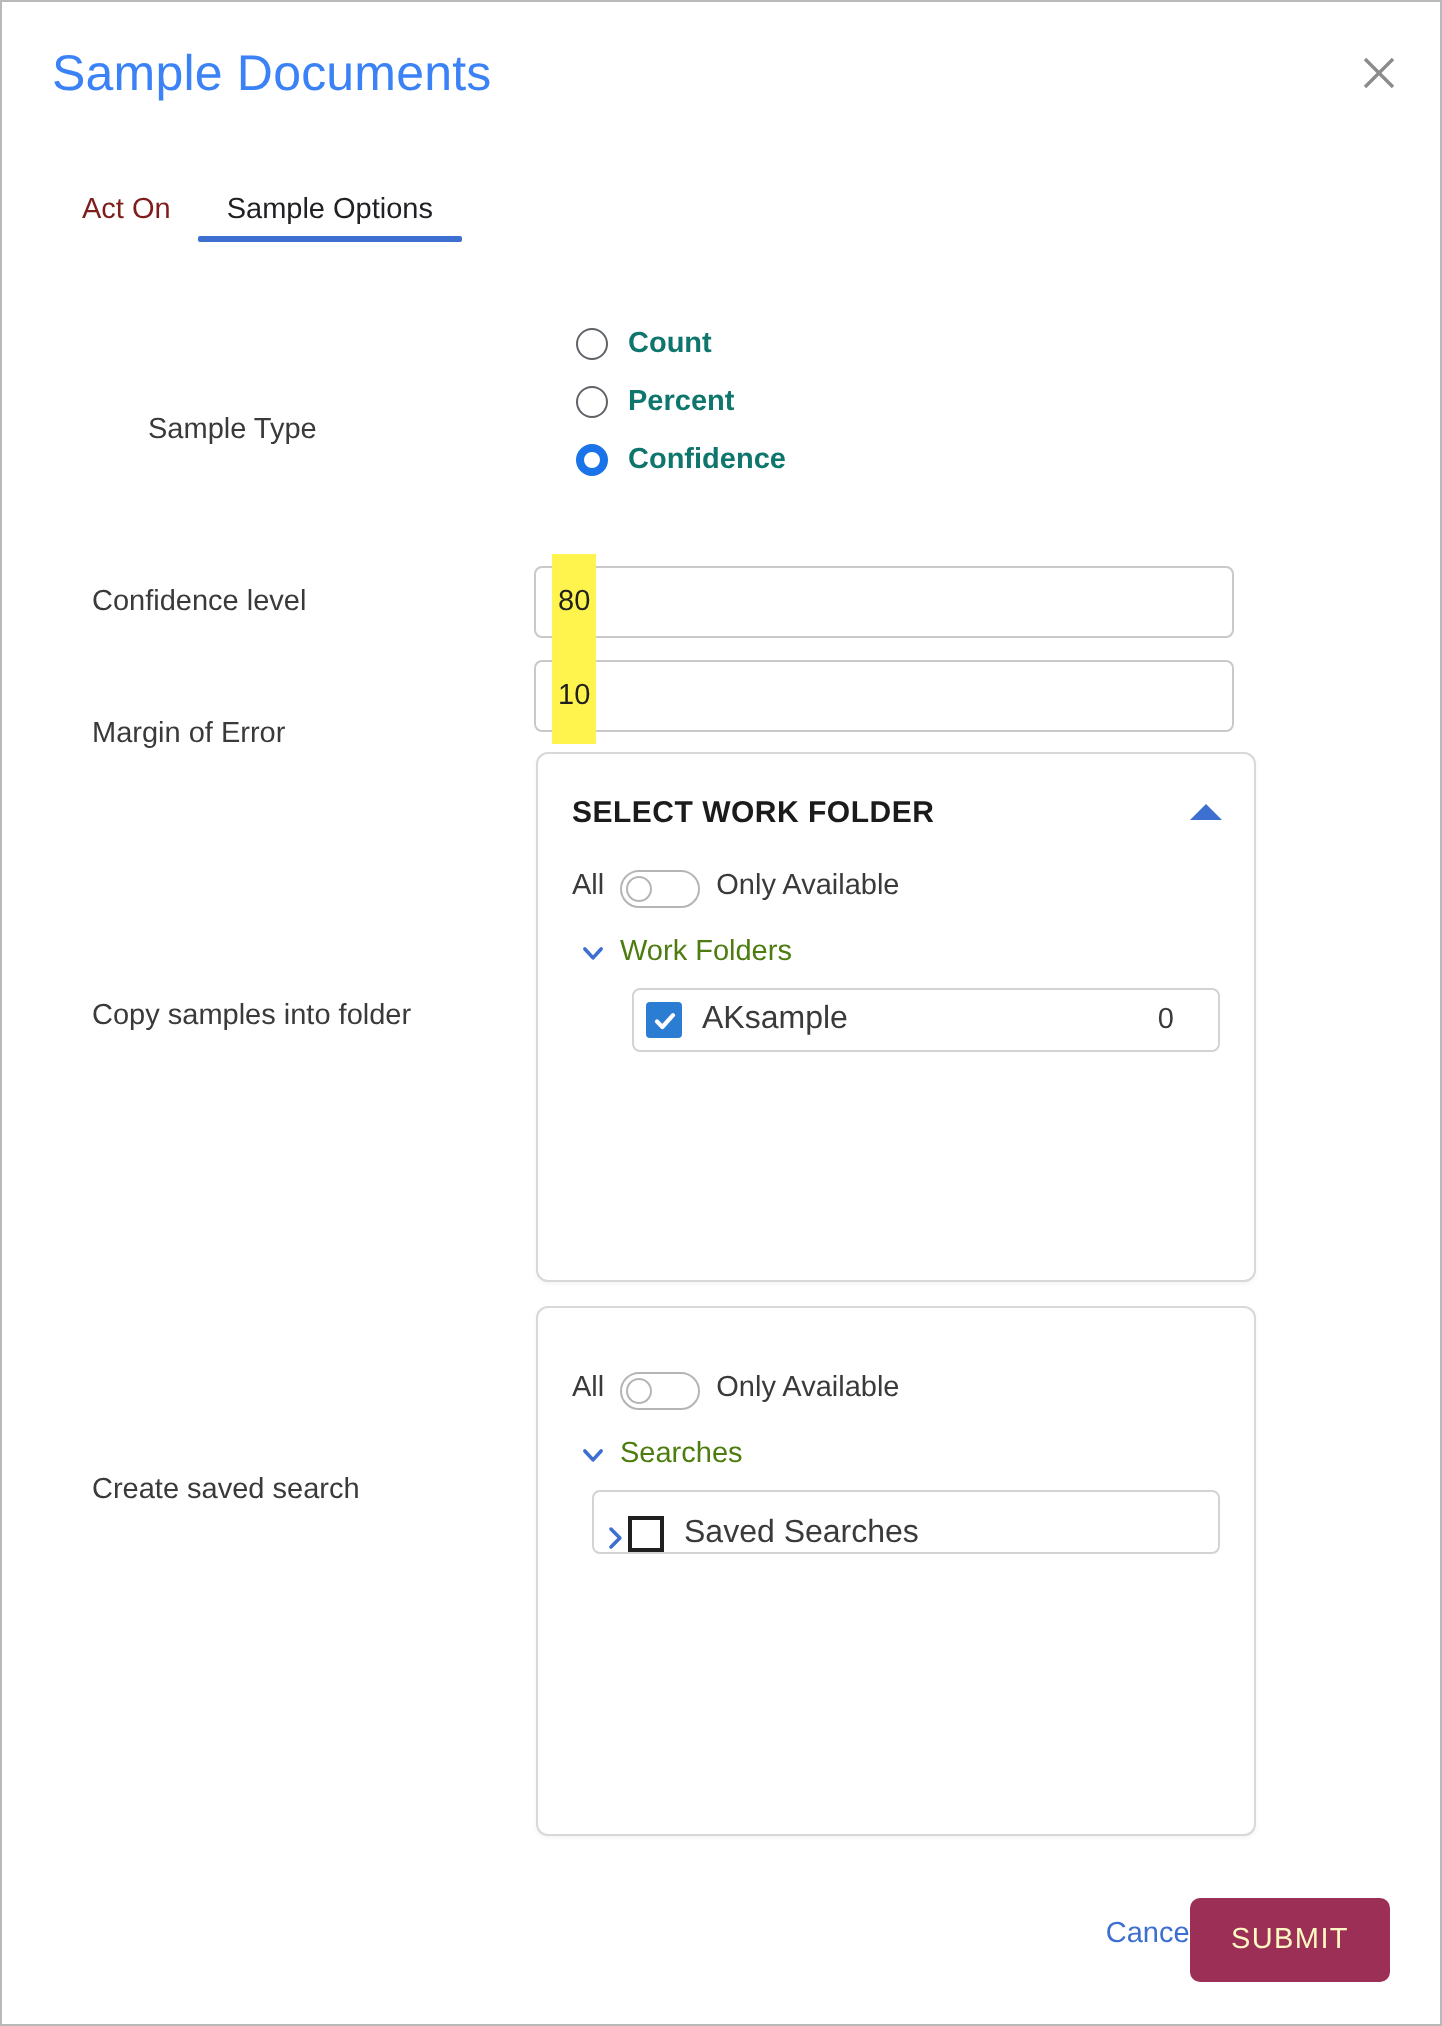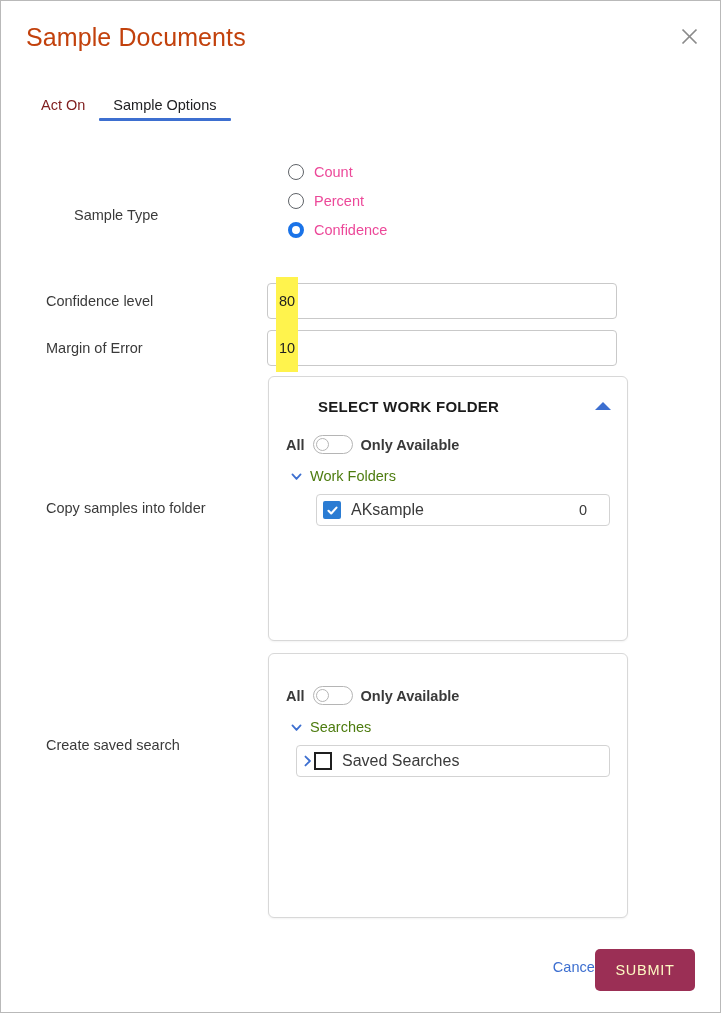--- a/index.html
+++ b/index.html
@@ -21,21 +21,21 @@
     overflow: hidden;
   }
 
   
   #title {
     position: absolute;
     left: 25px;
     top: 22px;
     font-size: 25px;
     font-weight: 400;
-    color: #c2410c;
+    color: #3b82f6;
     letter-spacing: 0.1px;
   }
 
   #close-btn {
     position: absolute;
     right: 14px;
     top: 18px;
     width: 34px;
     height: 34px;
     display: flex;
@@ -101,22 +101,23 @@
     border: 1.6px solid #5f6368;
     background: #ffffff;
     flex: none;
   }
   .radio-item.selected .radio-mark {
     border: 4.6px solid #1a73e8;
     background: #ffffff;
   }
   .radio-label {
     font-size: 14.5px;
-    color: #ec4899;
+    color: #0f766e;
     white-space: nowrap;
+    font-weight: bold;
   }
 
   
   .text-input {
     position: absolute;
     left: 266px;
     width: 350px;
     height: 36px;
     border: 1px solid #c9c9c9;
     border-radius: 4px;
@@ -144,42 +145,39 @@
     box-shadow: 0 1px 2px rgba(0,0,0,0.05);
     padding: 16px 13px 0 13px;
   }
   .panel-header {
     display: flex;
     align-items: center;
     justify-content: space-between;
     padding: 0 3px 0 4px;
     height: 26px;
     cursor: pointer;
-    margin-left: 32px;
   }
   .panel-title {
     font-size: 15px;
     font-weight: 700;
     color: #1b1b1b;
     letter-spacing: 0.25px;
   }
   .caret-up {
     width: 0; height: 0;
     border-left: 8px solid transparent;
     border-right: 8px solid transparent;
     border-bottom: 8px solid #3d6fd0;
   }
 
   .toggle-row {
     display: flex;
-    align-items: center;
     gap: 8px;
     margin-top: 16px;
     padding-left: 4px;
-    font-weight: bold;
   }
   .toggle-text {
     font-size: 14.5px;
     color: #3a3a3a;
   }
   .toggle-switch {
     width: 40px;
     height: 19px;
     border-radius: 10px;
     border: 1.4px solid #b5b5b5;
@@ -229,20 +227,21 @@
     border-radius: 4px;
     background: #ffffff;
     display: flex;
     align-items: center;
     padding: 0 10px 0 6px;
     cursor: pointer;
   }
   .tree-child.no-indent {
     margin-left: 14px;
     padding-left: 4px;
+    align-items: flex-end;
   }
   .cb-checked {
     width: 18px; height: 18px;
     border-radius: 2px;
     background: #2b7cd3;
     display: flex;
     align-items: center;
     justify-content: center;
     flex: none;
   }
@@ -326,21 +325,21 @@
       <span class="radio-mark"></span>
       <span class="radio-label">Confidence</span>
     </div>
   </div>
 
   <div class="field-label" style="top:292px;">Confidence level</div>
   <div class="text-input" style="top:282px;">
     <span class="input-value">80</span>
   </div>
 
-  <div class="field-label" style="top:339px;">Margin of Error</div>
+  <div class="field-label" style="top:358px;">Margin of Error</div>
   <div class="text-input" style="top:329px;">
     <span class="input-value">10</span>
   </div>
 
   <div class="field-label" style="top:499px;">Copy samples into folder</div>
 
   <div class="panel" style="top:375px; height:265px;">
     <div class="panel-header">
       <span class="panel-title">SELECT WORK FOLDER</span>
       <span class="caret-up"></span>

